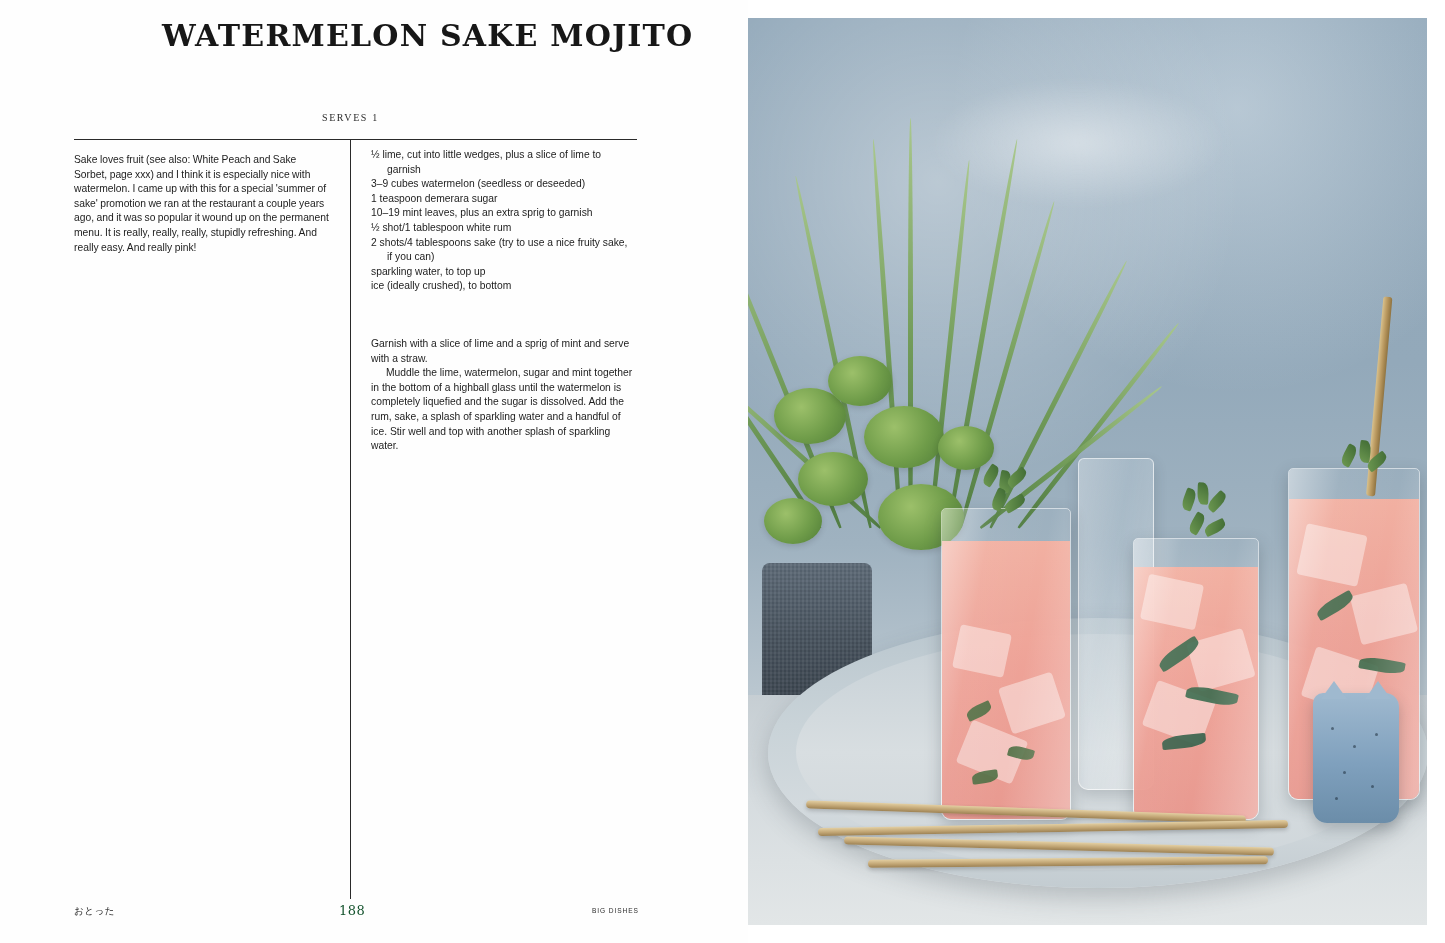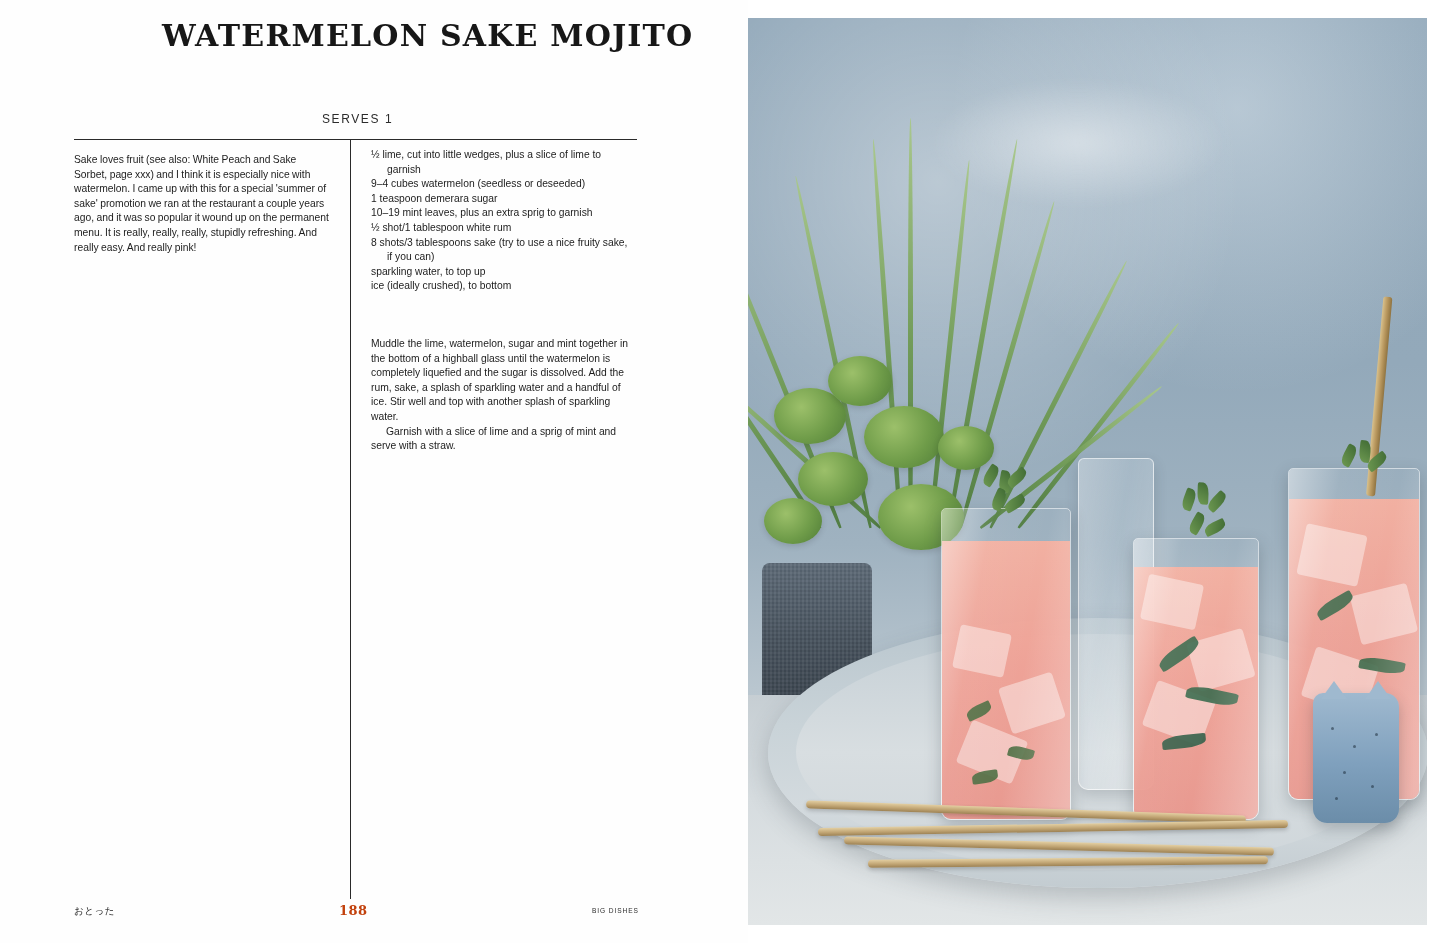--- a/index.html
+++ b/index.html
@@ -42,24 +42,24 @@
     font-size: 30px;
     letter-spacing: 1.2px;
     color: #171717;
     white-space: nowrap;
   }
 
   .serves-label {
     position: absolute;
     left: 322px;
     top: 112px;
-    font-size: 12px;
+    font-size: 10px;
     letter-spacing: 1.6px;
     color: #2b2b2b;
-    font-family: Liberation Sans, sans-serif;
+    font-family: Liberation Serif, serif;
   }
 
   .rule-top {
     position: absolute;
     left: 74px;
     top: 139px;
     width: 563px;
     height: 1px;
     background: #2a2a2a;
   }
@@ -118,24 +118,24 @@
     font-size: 9.5px;
     color: #1d1d1d;
     font-family: "DejaVu Sans", sans-serif;
     letter-spacing: 0.5px;
   }
   .folio-num {
     position: absolute;
     left: 339px;
     top: 903px;
     font-family: "DejaVu Serif", serif;
-    font-weight: 700;
+    font-weight: 400;
     font-size: 13px;
     letter-spacing: 0.5px;
-    color: #c2410c;
+    color: #14532d;
     text-align: center;
   }
   .folio-section {
     position: absolute;
     left: 592px;
     top: 907px;
     font-size: 6.6px;
     letter-spacing: 0.9px;
     color: #2a2a2a;
   }
@@ -367,32 +367,32 @@
     <div class="serves-label">SERVES 1</div>
 
     <div class="rule-top"></div>
     <div class="rule-vert"></div>
 
     <div class="col-intro">Sake loves fruit (see also: White Peach and Sake Sorbet, page xxx) and I think it is especially nice with watermelon. I came up with this for a special 'summer of sake' promotion we ran at the restaurant a couple years ago, and it was so popular it wound up on the permanent menu. It is really, really, really, stupidly refreshing. And really easy. And really pink!</div>
 
     <div class="col-right">
       <div class="ingredients">
         <div class="ing">½ lime, cut into little wedges, plus a slice of lime to garnish</div>
-        <div class="ing">9–4 cubes watermelon (seedless or deseeded)</div>
+        <div class="ing">3–9 cubes watermelon (seedless or deseeded)</div>
         <div class="ing">1 teaspoon demerara sugar</div>
         <div class="ing">10–19 mint leaves, plus an extra sprig to garnish</div>
         <div class="ing">½ shot/1 tablespoon white rum</div>
-        <div class="ing">8 shots/3 tablespoons sake (try to use a nice fruity sake, if you can)</div>
+        <div class="ing">2 shots/4 tablespoons sake (try to use a nice fruity sake, if you can)</div>
         <div class="ing">sparkling water, to top up</div>
         <div class="ing">ice (ideally crushed), to bottom</div>
       </div>
 
       <div class="method">
+        <p>Garnish with a slice of lime and a sprig of mint and serve with a straw.</p>
         <p>Muddle the lime, watermelon, sugar and mint together in the bottom of a highball glass until the watermelon is completely liquefied and the sugar is dissolved. Add the rum, sake, a splash of sparkling water and a handful of ice. Stir well and top with another splash of sparkling water.</p>
-        <p>Garnish with a slice of lime and a sprig of mint and serve with a straw.</p>
       </div>
     </div>
 
     <div class="folio-jp">おとった</div>
     <div class="folio-num">188</div>
     <div class="folio-section">BIG DISHES</div>
   </div>
 
   <div class="page-right">
     <div class="photo"></div>

